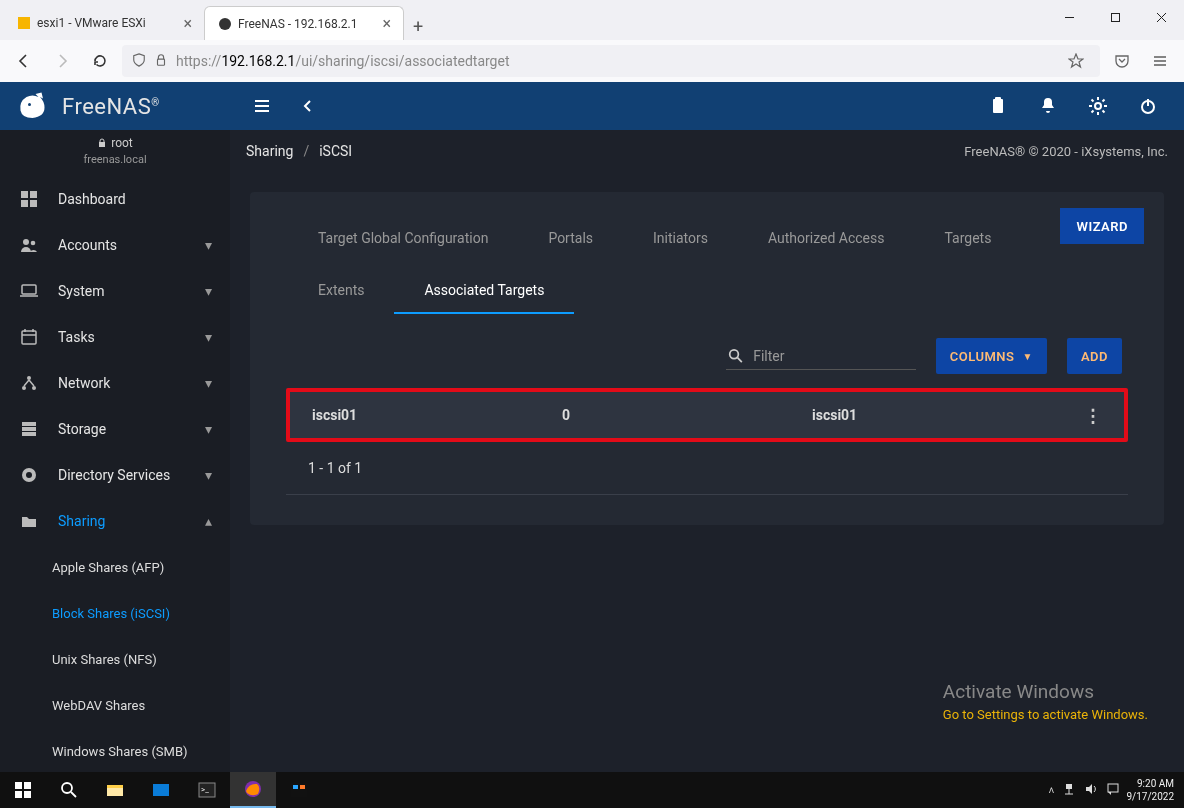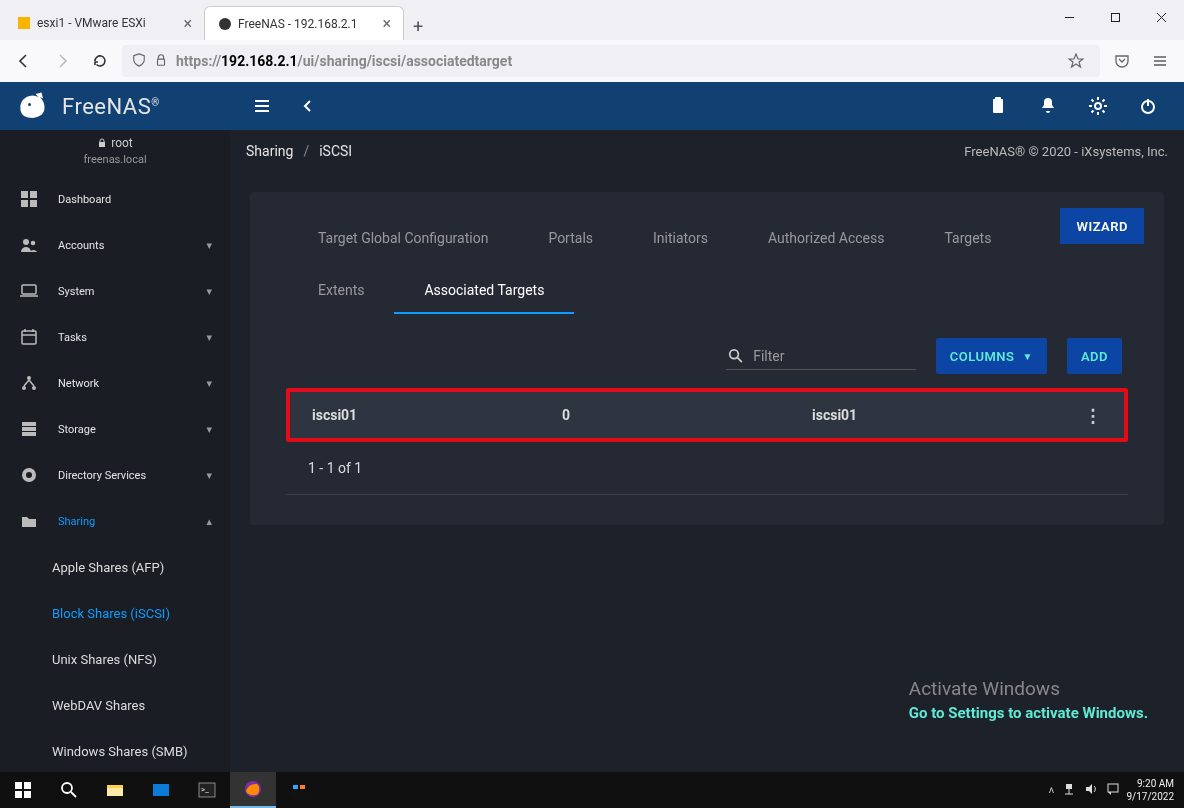--- a/index.html
+++ b/index.html
@@ -14,21 +14,21 @@
 .tab-icon { width: 16px; height: 16px; display: inline-flex; align-items: center; justify-content: center; }
 .tab-close { margin-left: auto; color: #666; font-size: 16px; cursor: pointer; }
 .tab-new { width: 28px; height: 28px; display: flex; align-items: center; justify-content: center; color: #555; font-size: 18px; cursor: pointer; }
 .window-controls { position: absolute; right: 0; top: 0; height: 34px; display: flex; }
 .win-btn { width: 46px; height: 34px; display: flex; align-items: center; justify-content: center; color: #222; font-size: 12px; cursor: pointer; }
 .win-btn svg { width: 11px; height: 11px; }
 
 .nav-bar { height: 42px; background: #f9f9fb; display: flex; align-items: center; padding: 0 8px; gap: 6px; }
 .nav-btn { width: 32px; height: 32px; display: flex; align-items: center; justify-content: center; color: #555; cursor: pointer; border-radius: 4px; }
 .nav-btn.disabled { color: #bbb; }
-.url-bar { flex: 1; height: 32px; display: flex; align-items: center; padding: 0 10px; gap: 8px; border-radius: 4px; background: #f0f0f4; font-weight: bold; }
+.url-bar { flex: 1; height: 32px; display: flex; align-items: center; padding: 0 10px; gap: 8px; border-radius: 4px; background: #f0f0f4; }
 .url-bar .lock { color: #555; }
 .url-text { flex: 1; font-size: 14px; color: #888; }
 .url-text .host { color: #000; }
 .url-actions { display: flex; gap: 6px; align-items: center; }
 .url-actions .act { width: 28px; height: 28px; display: flex; align-items: center; justify-content: center; color: #555; cursor: pointer; }
 
 
 .app { position: absolute; top: 82px; left: 0; right: 0; bottom: 36px; background: #1a1d24; color: #e5e5e5; display: flex; flex-direction: column; }
 .app-header { height: 48px; background: #114073; display: flex; align-items: center; }
 .logo-area { width: 230px; height: 48px; display: flex; align-items: center; padding-left: 16px; gap: 10px; }
@@ -37,21 +37,21 @@
 .header-tools { display: flex; align-items: center; gap: 6px; padding-left: 12px; }
 .header-tools .hbtn { width: 40px; height: 40px; display: flex; align-items: center; justify-content: center; cursor: pointer; color: #fff; }
 .header-right { margin-left: auto; display: flex; align-items: center; padding-right: 18px; gap: 14px; }
 .header-right .hbtn { width: 36px; height: 36px; display: flex; align-items: center; justify-content: center; cursor: pointer; color: #fff; }
 
 .app-body { flex: 1; display: flex; overflow: hidden; }
 .sidebar { width: 230px; background: #1a1d24; overflow-y: auto; }
 .user-info { text-align: center; padding: 6px 0 10px; font-size: 12px; color: #ccc; }
 .user-info .u { display: inline-flex; align-items: center; gap: 4px; }
 .user-info .host { display: block; font-size: 11px; color: #999; margin-top: 2px; }
-.side-item { height: 46px; display: flex; align-items: center; padding: 0 18px; gap: 18px; cursor: pointer; font-size: 11px; color: #e5e5e5; }
+.side-item { height: 46px; display: flex; align-items: center; padding: 0 18px; gap: 18px; cursor: pointer; font-size: 14px; color: #e5e5e5; }
 .side-item.child { padding-left: 52px; font-size: 13px; color: #ddd; }
 .side-item.active > .label { color: #0d9cff; }
 .side-item .icon { width: 22px; display: flex; justify-content: center; color: #bbb; }
 .side-item .chev { margin-left: auto; color: #999; }
 
 .main { flex: 1; display: flex; flex-direction: column; background: #1d212a; overflow: hidden; }
 .crumb-bar { height: 42px; display: flex; align-items: center; padding: 0 16px; font-size: 14px; }
 .crumb-bar .crumb { color: #e5e5e5; }
 .crumb-bar .sep { margin: 0 10px; color: #888; }
 .crumb-bar .right { margin-left: auto; font-size: 13px; color: #bbb; }
@@ -61,39 +61,39 @@
 .tabs { display: flex; flex-wrap: wrap; gap: 0; padding: 8px 16px 0; }
 .tabrow2 { padding-top: 10px; }
 .tab-item { padding: 10px 30px 14px; font-size: 14px; color: #999; cursor: pointer; border-bottom: 2px solid transparent; }
 .tab-item.active { color: #fff; border-bottom: 2px solid #0d9cff; }
 
 .table-wrap { margin: 24px 14px 0; }
 .table-toolbar { display: flex; align-items: center; justify-content: flex-end; gap: 20px; padding: 0 6px 14px; }
 .search-wrap { display: flex; align-items: center; gap: 10px; border-bottom: 1px solid #555; padding: 4px 2px; width: 190px; }
 .search-wrap input { background: transparent; border: none; outline: none; color: #e5e5e5; font-size: 14px; width: 100%; }
 .search-wrap input::placeholder { color: #999; }
-.btn { height: 36px; padding: 0 14px; background: #0d45a5; color: #5eead4; border: none; font-size: 13px; font-weight: 600; letter-spacing: 0.5px; cursor: pointer; border-radius: 2px; display: inline-flex; align-items: center; gap: 8px; }
+.btn { height: 36px; padding: 0 14px; background: #0d45a5; color: #fdba74; border: none; font-size: 13px; font-weight: 600; letter-spacing: 0.5px; cursor: pointer; border-radius: 2px; display: inline-flex; align-items: center; gap: 8px; }
 .btn .tri { font-size: 10px; }
 
 .data-table { border: 4px solid #e30b18; border-radius: 2px; }
 .thead { display: flex; height: 46px; align-items: center; background: #242933; }
 .th { padding: 0 22px; font-size: 14px; font-weight: 600; color: #fff; }
 .col-target { width: 250px; }
 .col-lun { width: 250px; text-align: left; }
 .col-extent { flex: 1; }
 .col-act { width: 70px; text-align: right; }
 .trow { display: flex; height: 46px; align-items: center; background: #2e3440; }
 .td { padding: 0 22px; font-size: 14px; color: #ddd; font-weight: bold; }
 .td .more { color: #ccc; font-size: 18px; cursor: pointer; }
 .pager { padding: 18px 22px; font-size: 14px; color: #ddd; border-bottom: 1px solid #3a3f4a; }
 
 
 .watermark { position: absolute; right: 36px; bottom: 50px; color: #777; text-align: left; pointer-events: none; }
 .watermark .t { font-size: 19px; color: #888; }
-.watermark .s { font-size: 15px; color: #5eead4; margin-top: 4px; font-weight: bold; }
+.watermark .s { font-size: 13px; color: #eab308; margin-top: 4px; }
 
 
 .taskbar { position: absolute; left: 0; right: 0; bottom: 0; height: 36px; background: #101010; display: flex; align-items: center; }
 .tb-item { width: 46px; height: 36px; display: flex; align-items: center; justify-content: center; cursor: pointer; }
 .tb-item.active { background: #333; border-bottom: 2px solid #76b9ed; }
 .tb-right { margin-left: auto; display: flex; align-items: center; gap: 6px; padding-right: 10px; color: #eee; font-size: 10px; }
 .tray-icons { display: flex; gap: 8px; align-items: center; color: #ddd; }
 .clock { text-align: right; line-height: 1.3; }
 </style>
 </head>

